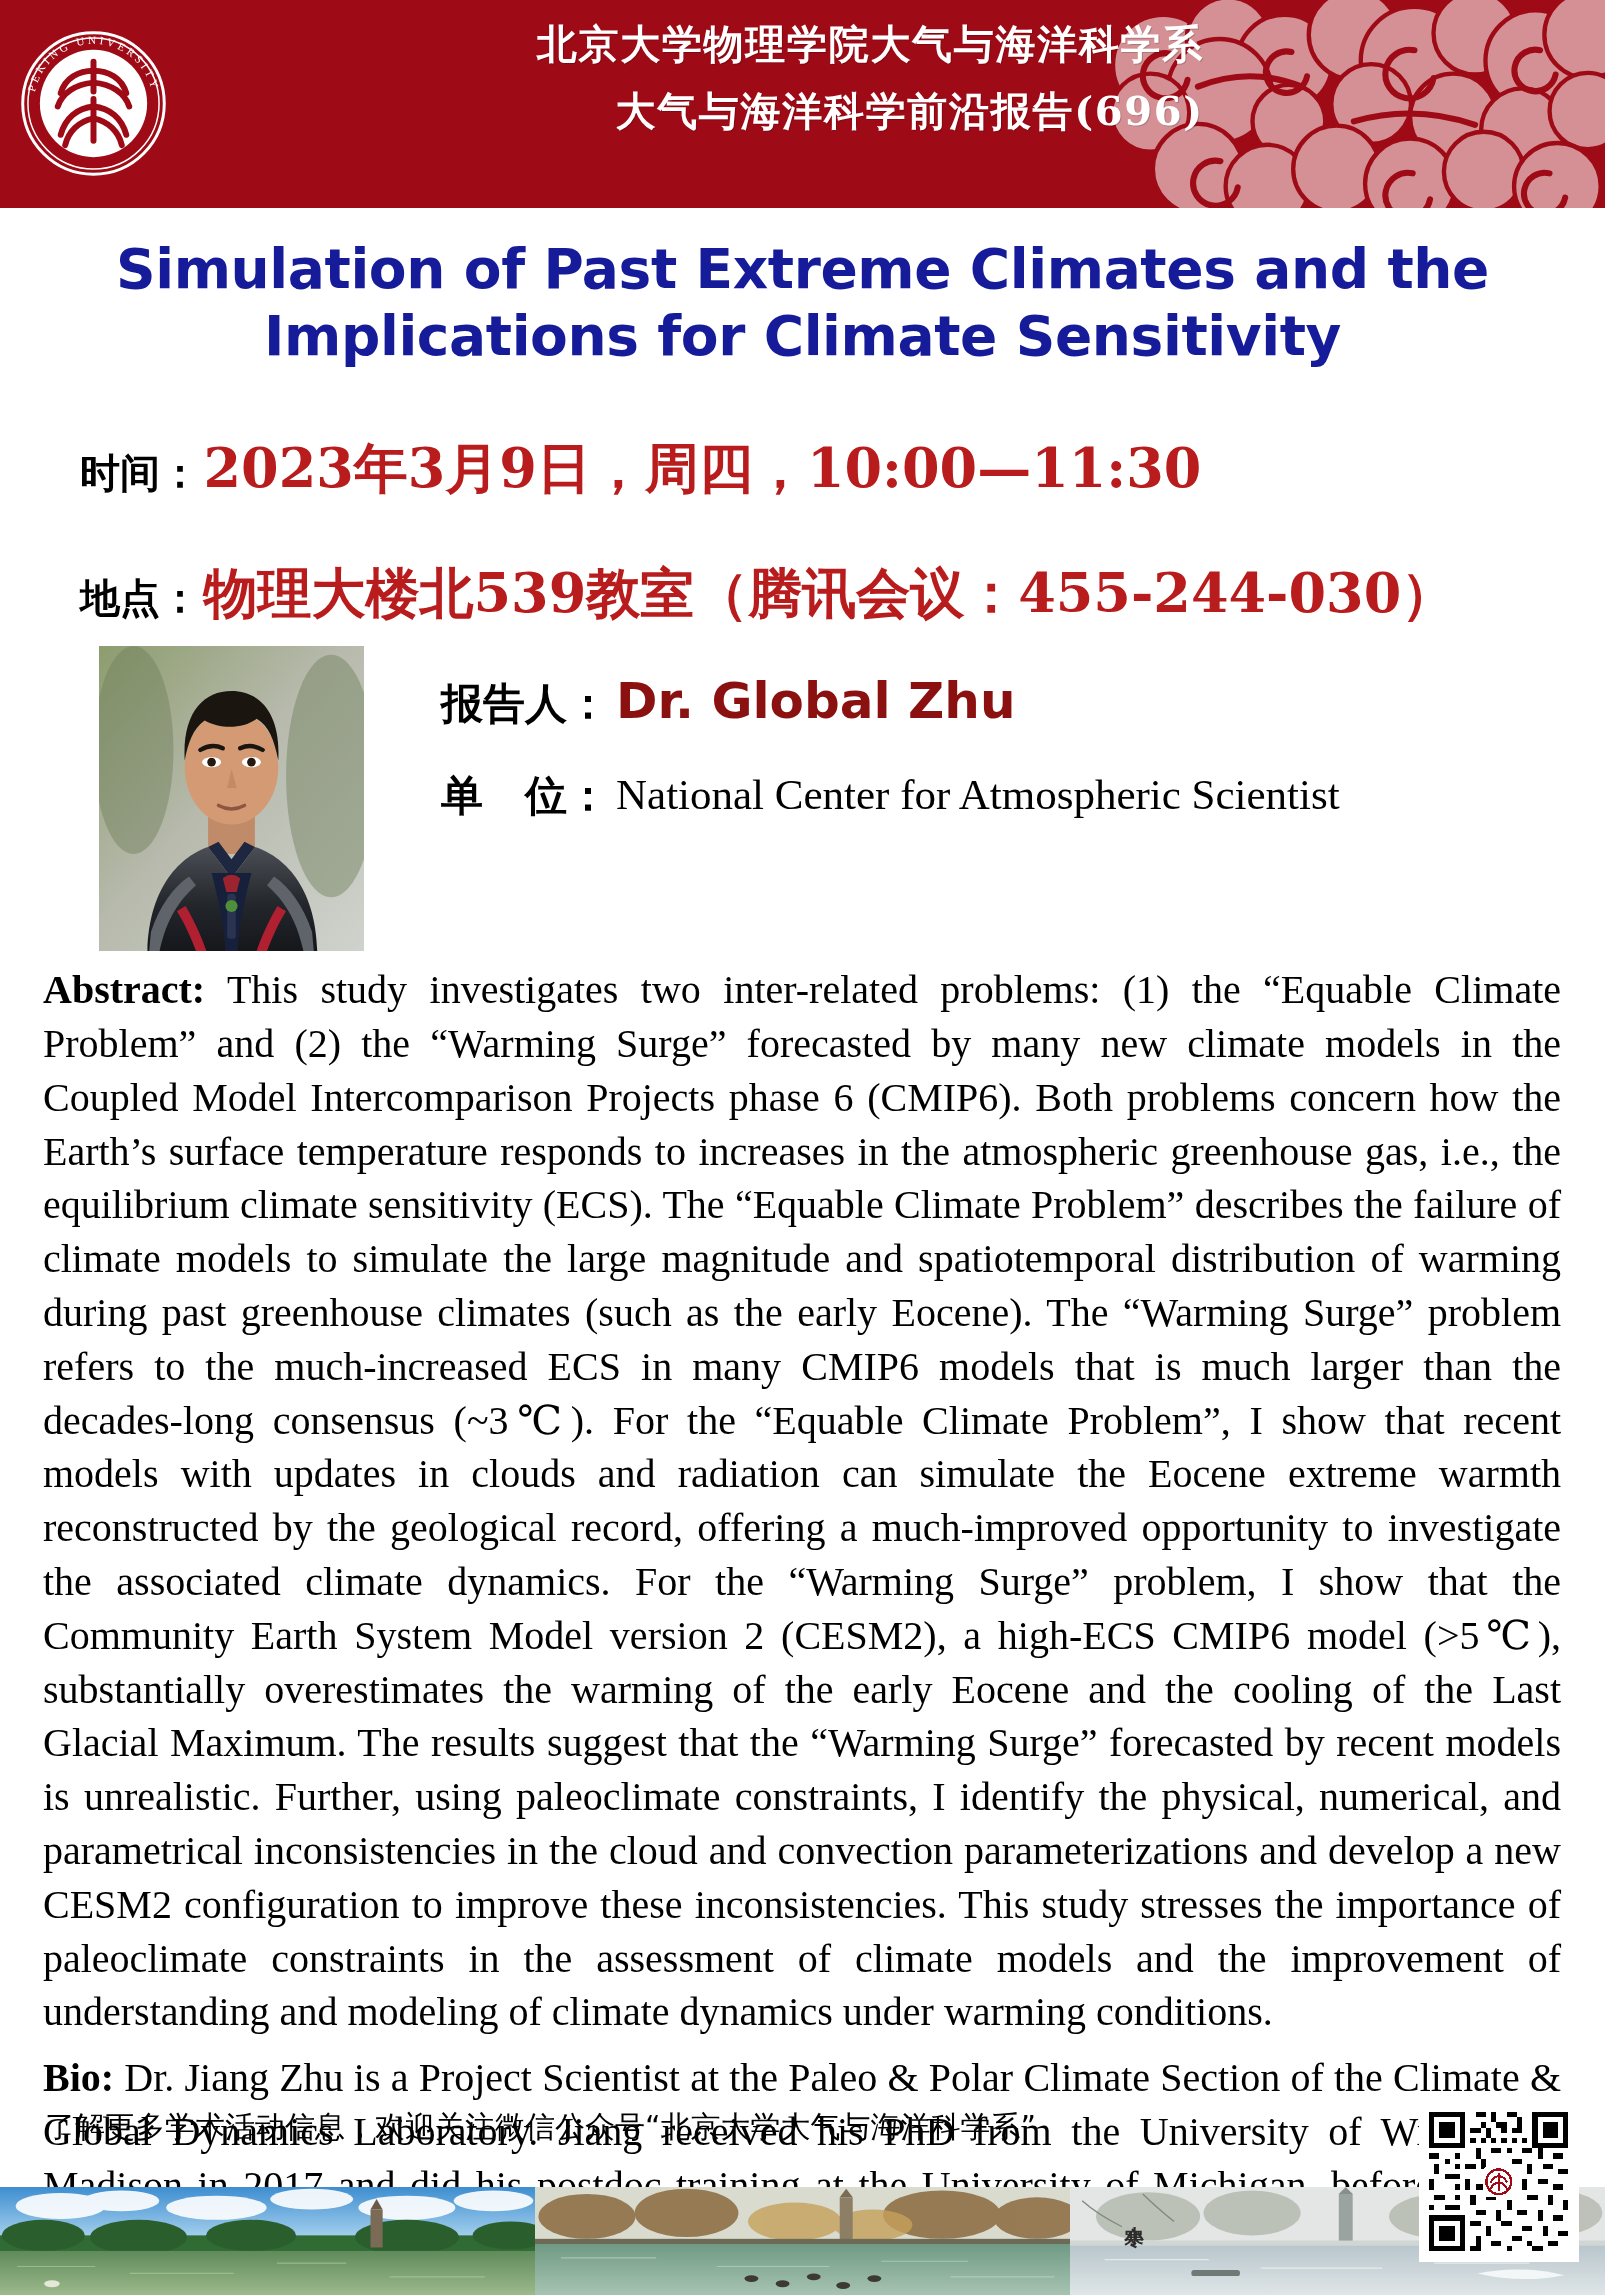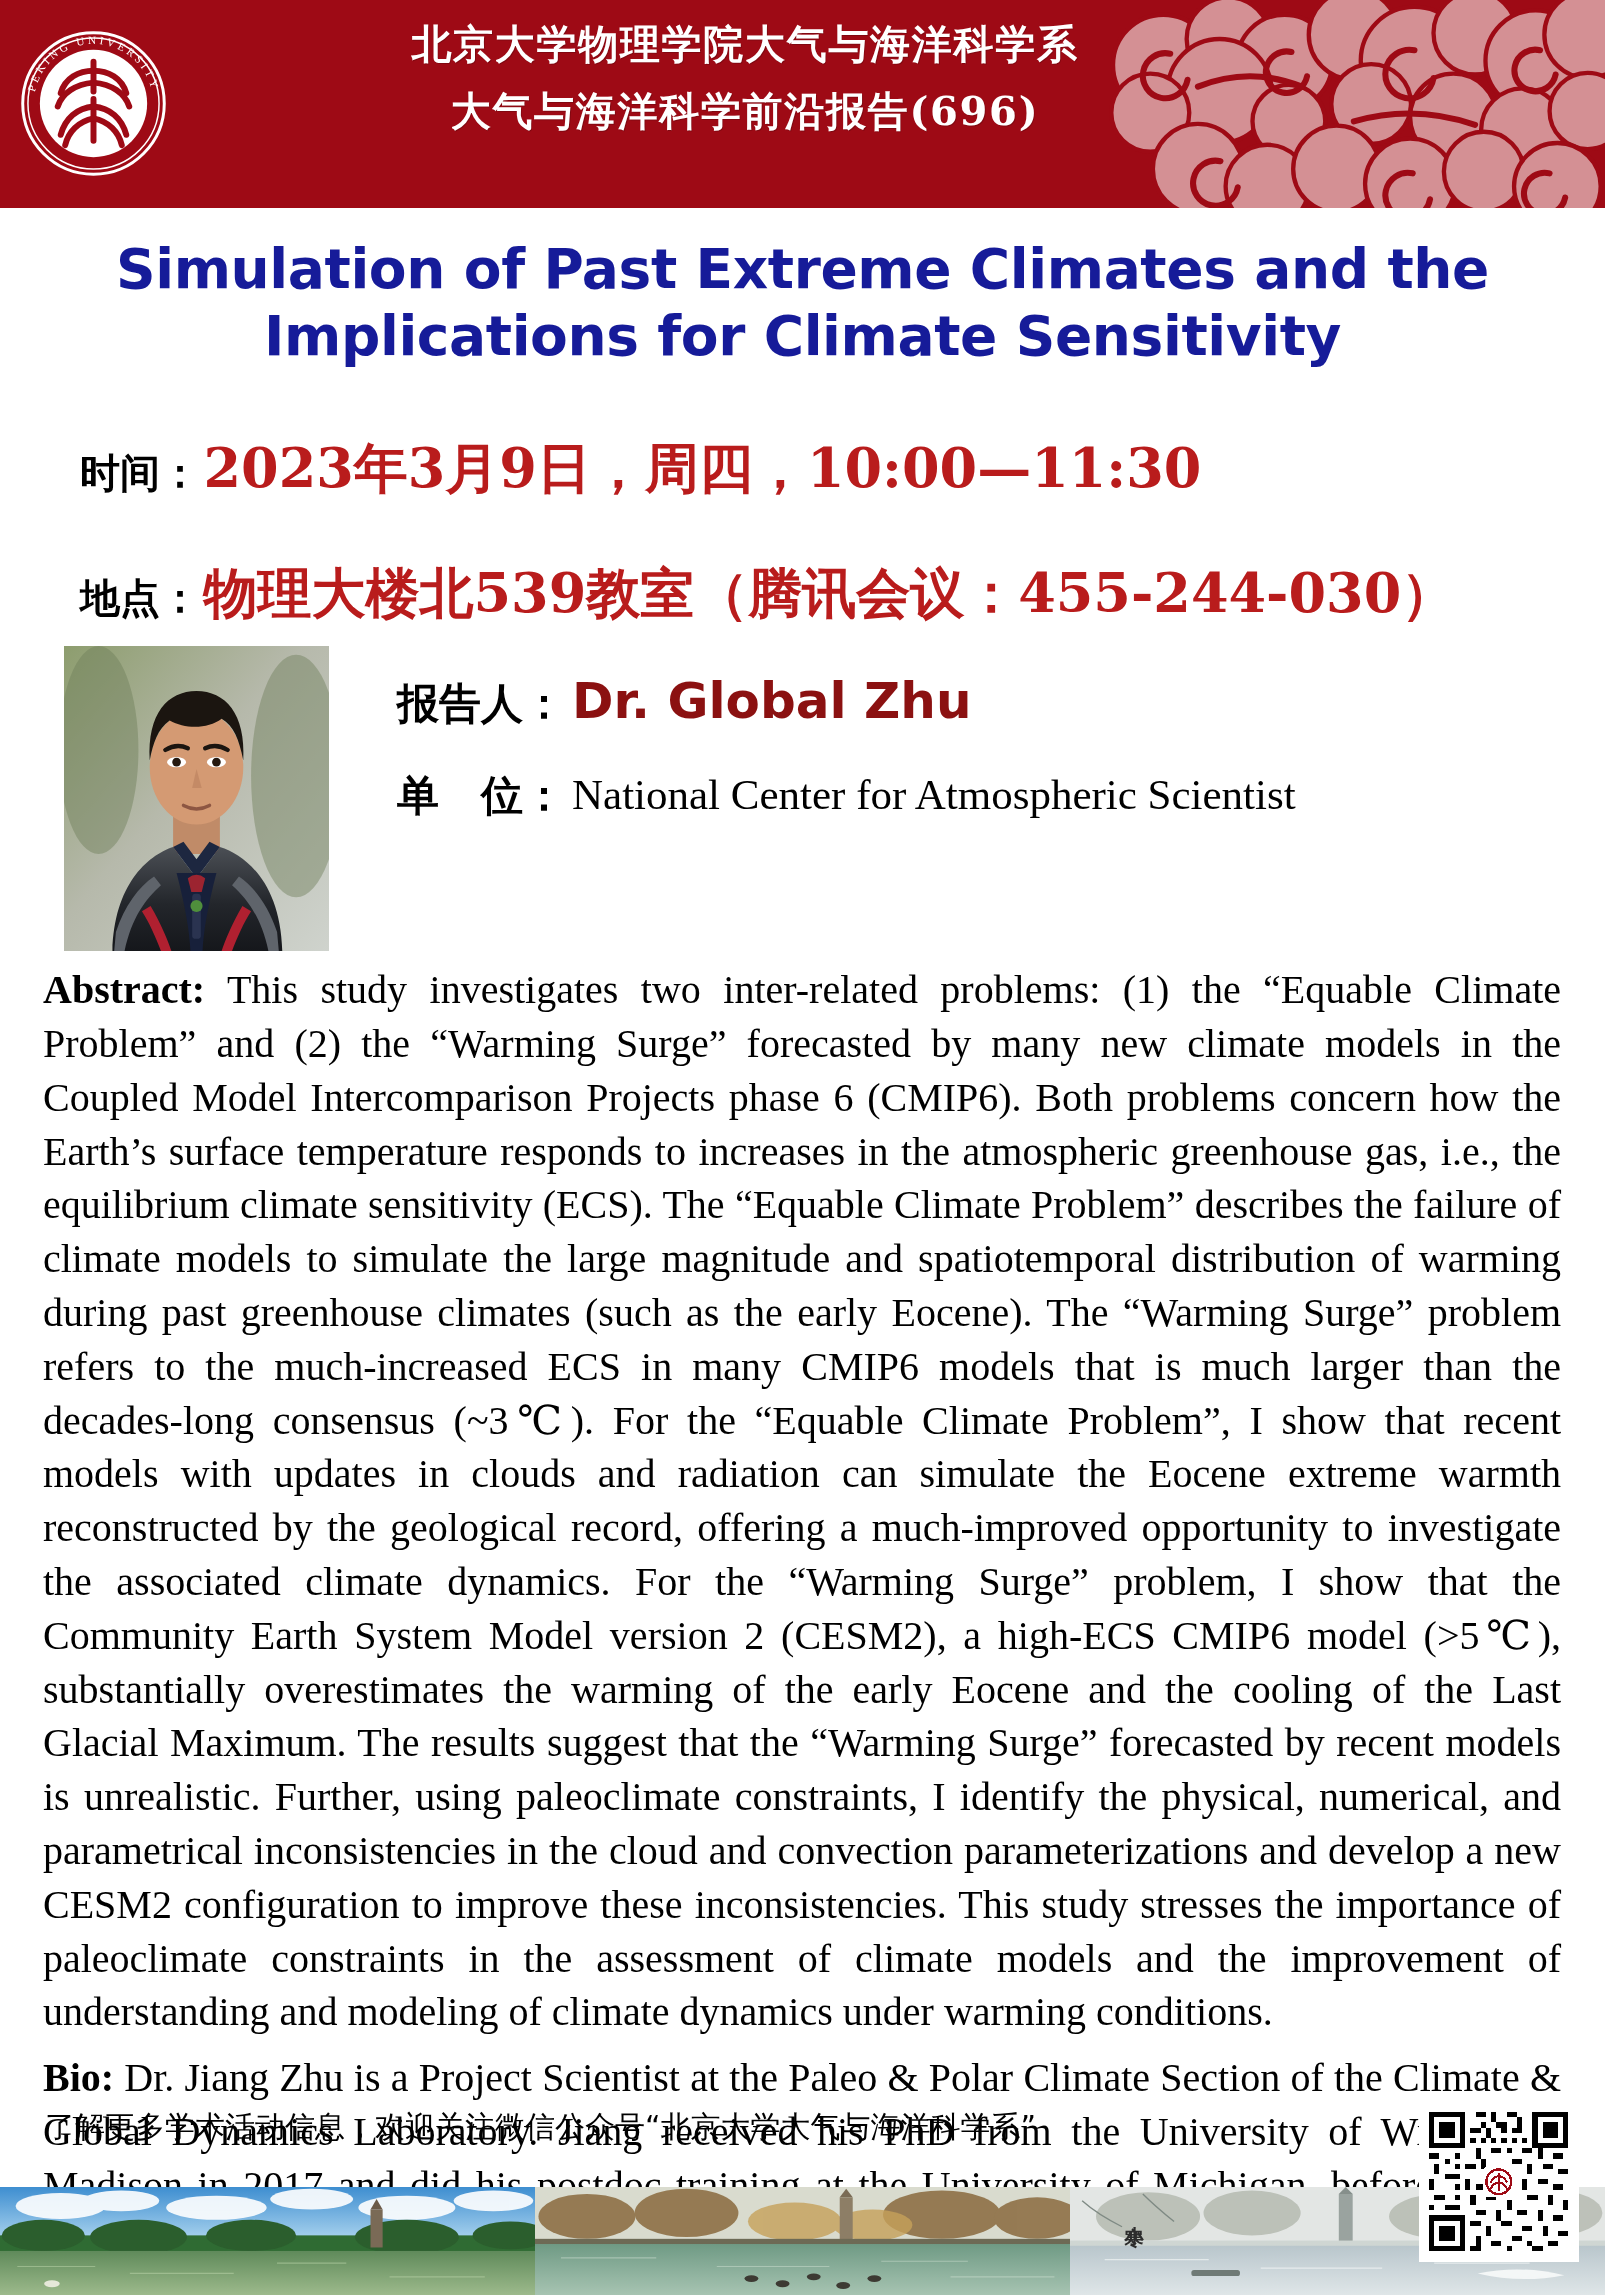--- a/index.html
+++ b/index.html
@@ -39,21 +39,21 @@
     height: 197px;
   }
   .banner-text {
     position: absolute;
     left: 286px;
     top: 0;
     width: 918px;
     height: 156px;
     display: flex;
     flex-direction: column;
-    align-items: center;
+    align-items: flex-end;
     justify-content: center;
     gap: 12px;
     z-index: 3;
   }
   .banner-line1, .banner-line2 {
     color: #ffffff;
     font-family: "DejaVu Serif", "Liberation Serif", serif;
     font-weight: bold;
     letter-spacing: 1.7px;
     white-space: nowrap;
@@ -96,21 +96,22 @@
     font-weight: bold;
     font-size: 54px;
     margin-left: 3.5px;
     margin-top: 40px;
   }
 
   
   .speaker-row {
     display: flex;
     margin: 15.6px 0 0 0;
-    padding-left: 64px;
+    padding-left: 99px;
+    gap: 9px;
   }
   .portrait {
     width: 265px;
     height: 305px;
     flex: none;
     border: 0;
     position: relative;
     overflow: hidden;
     background: #8e9aa0;
   }

